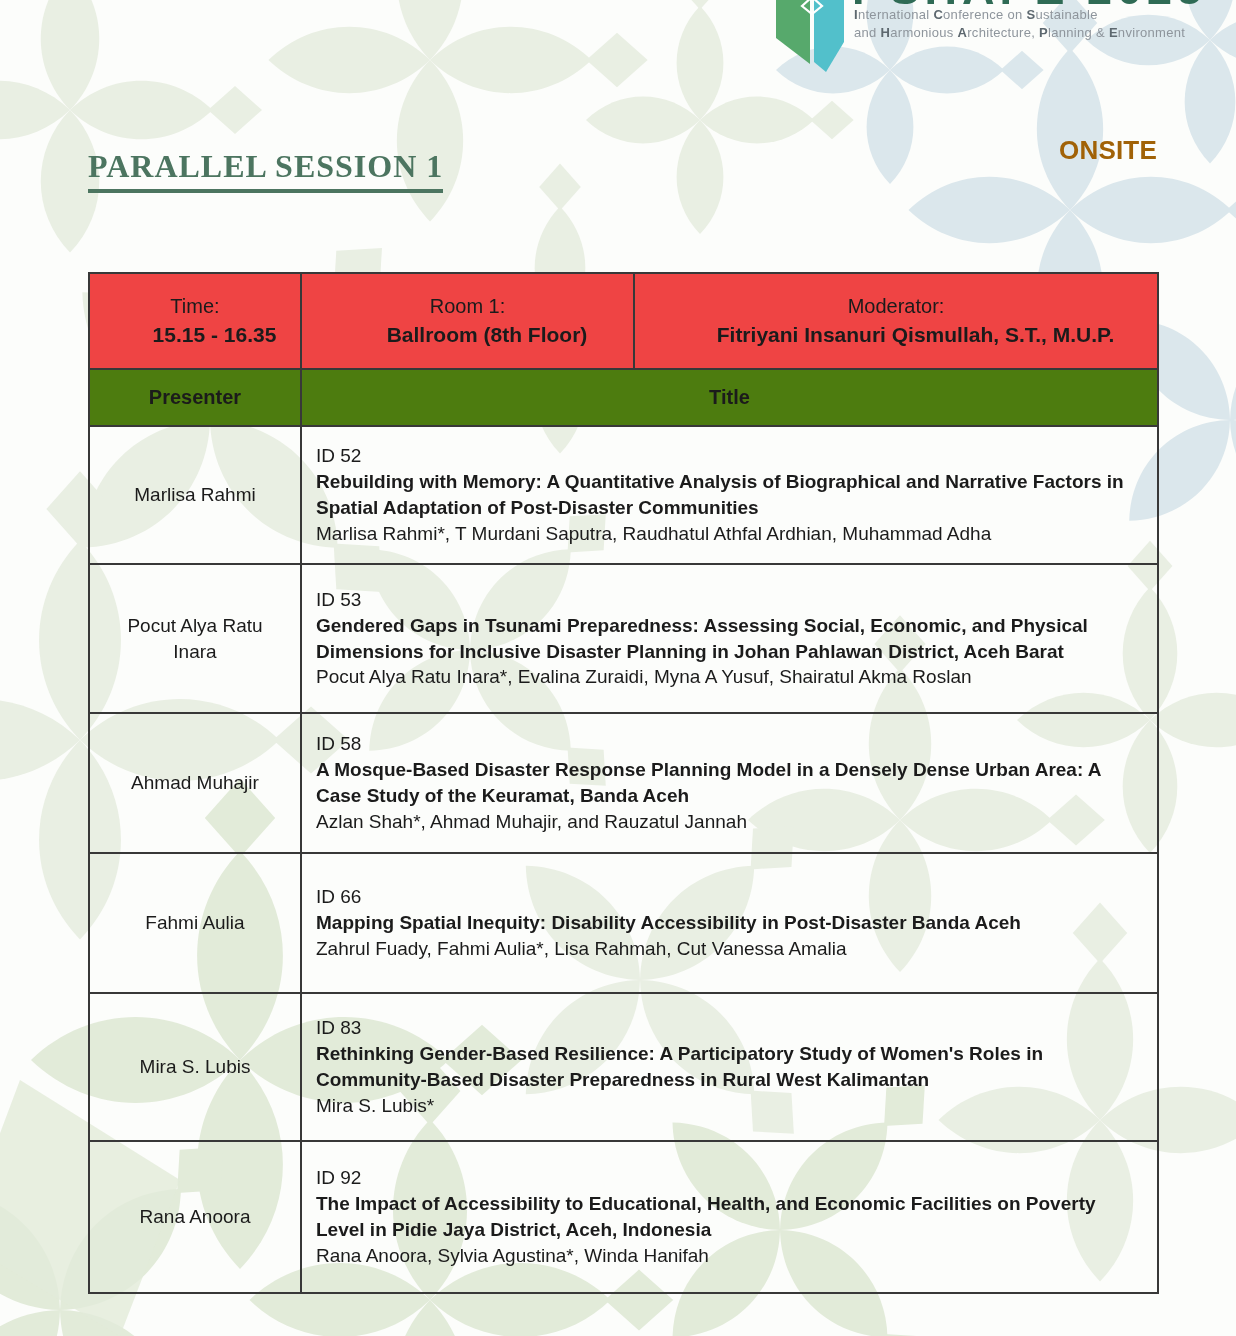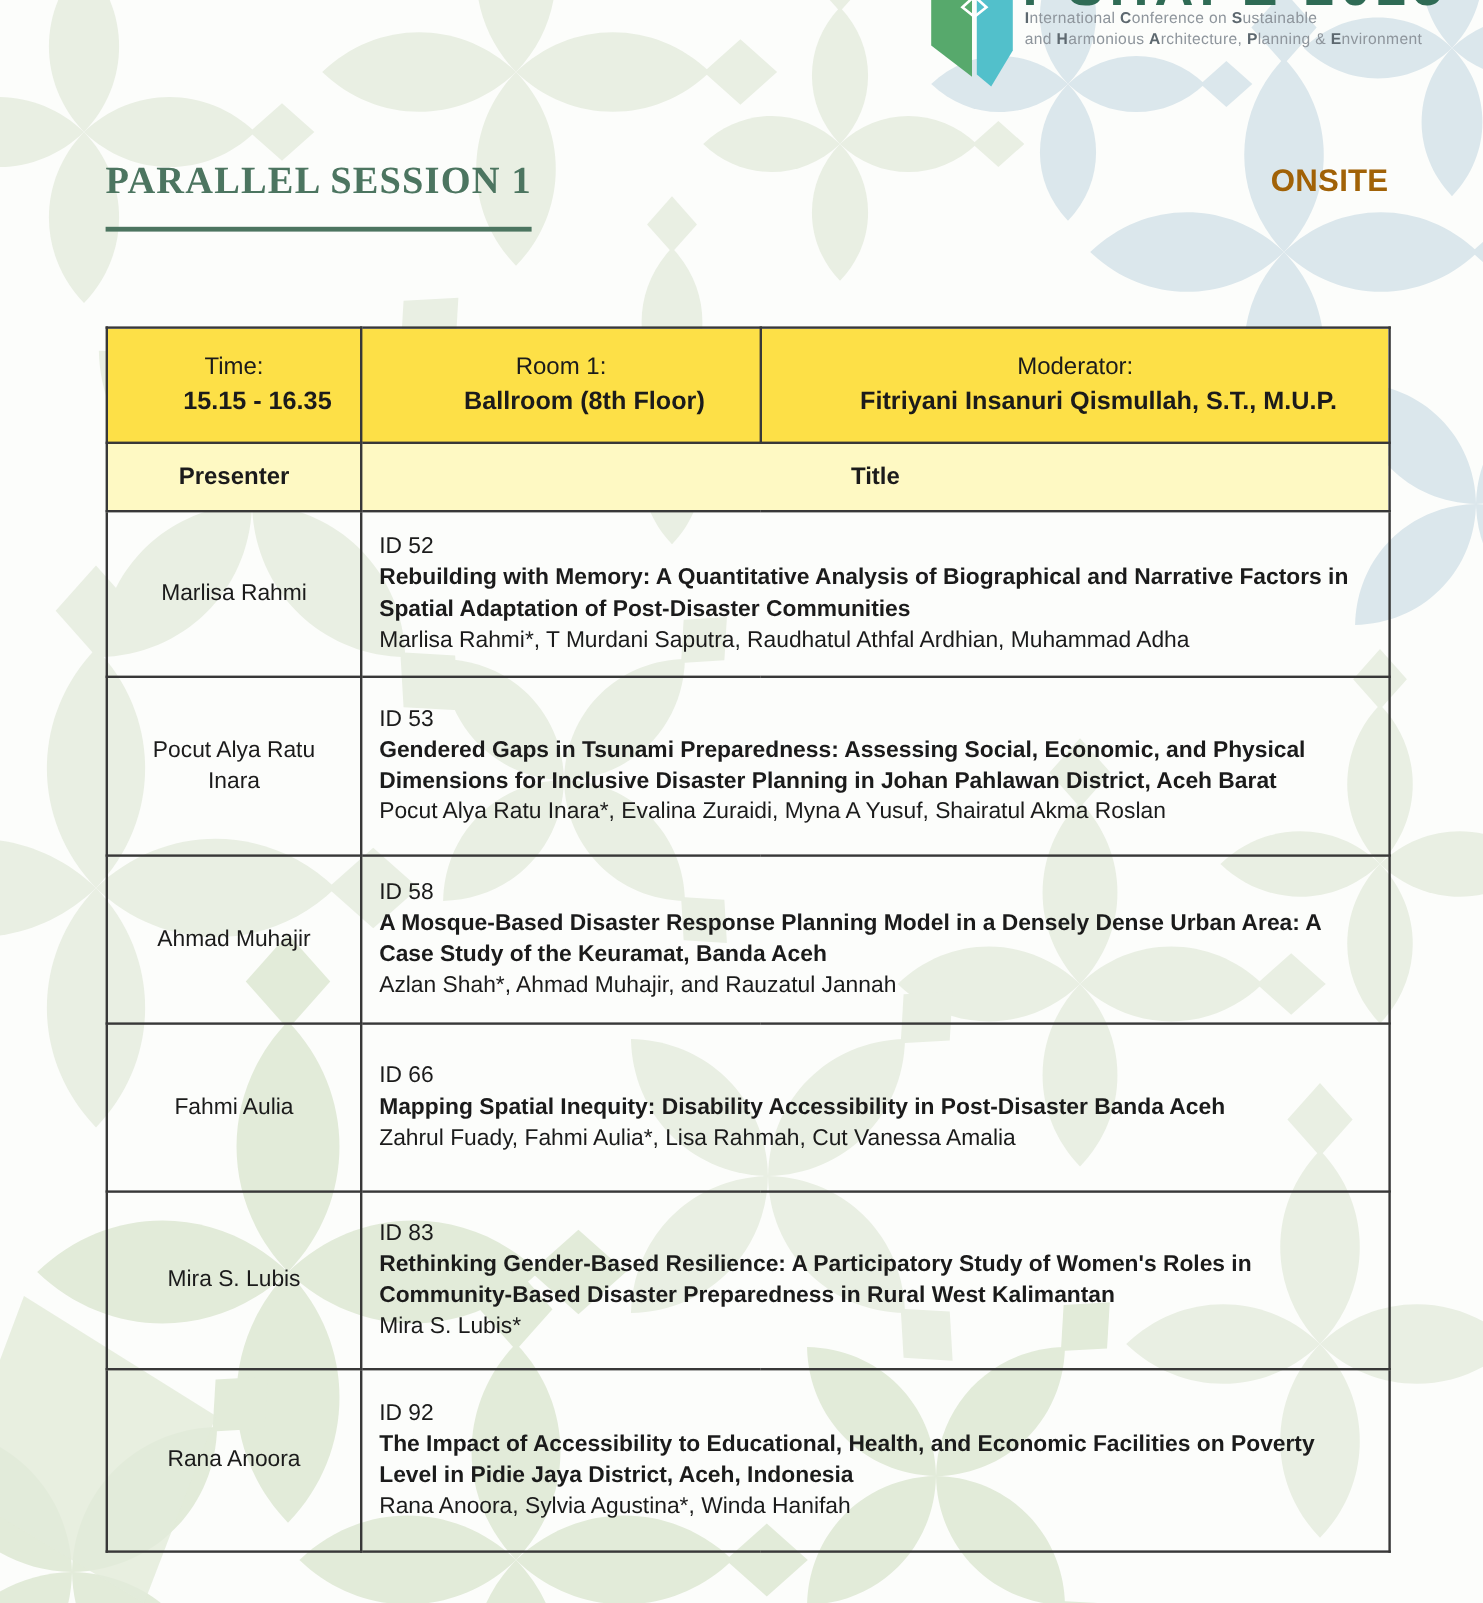--- a/index.html
+++ b/index.html
@@ -21,25 +21,25 @@
   }
   #logo-subtitle{
     position:absolute;left:854px;top:6px;
     font-size:13px;line-height:1.4;letter-spacing:0.3px;
     color:#8e959c;white-space:nowrap;
   }
   #logo-subtitle b{color:#5d686f;}
 
   
   #page-title{
-    position:absolute;left:88px;top:132px;
+    position:absolute;left:88px;top:148px;
     font-family:"Liberation Serif", serif;
     font-size:32px;font-weight:bold;letter-spacing:1px;
     color:#4c7560;
-    border-bottom:4px solid #4c7560;padding-bottom:20px;
+    border-bottom:4px solid #4c7560;padding-bottom:4px;
     display:inline-block;
   }
   #date-block{
     position:absolute;right:79px;top:134px;text-align:right;
     font-size:26px;font-weight:bold;color:#a16207;line-height:1.25;
     letter-spacing:0.2px;
   }
   #date-block sup{font-size:0.55em;vertical-align:super;}
 
   
@@ -47,26 +47,26 @@
     position:absolute;left:88px;top:272px;width:1069px;
     border-collapse:collapse;table-layout:fixed;
     z-index:2;
   }
   #session-table td{
     border:2px solid #383838;
     vertical-align:middle;
     overflow:hidden;
   }
   .hdr-cell{
-    background:#fde047;text-align:center;
+    background:#ef4444;text-align:center;
     font-size:20px;line-height:1.4;
   }
   .hdr-cell .val{font-weight:bold;font-size:21px;margin-left:39px;}
   .col-hdr{
-    background:#fef9c3;text-align:center;
+    background:#4d7c0f;text-align:center;
     font-weight:bold;font-size:20px;
   }
   .presenter-cell{
     text-align:center;font-size:19px;background:transparent;
     padding:0 24px;line-height:1.35;
   }
   .paper-cell{
     padding:12px 14px;font-size:19px;line-height:1.36;
     vertical-align:middle;background:transparent;
   }

